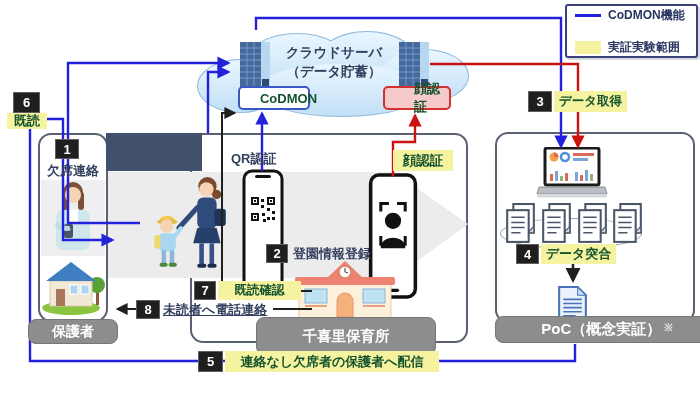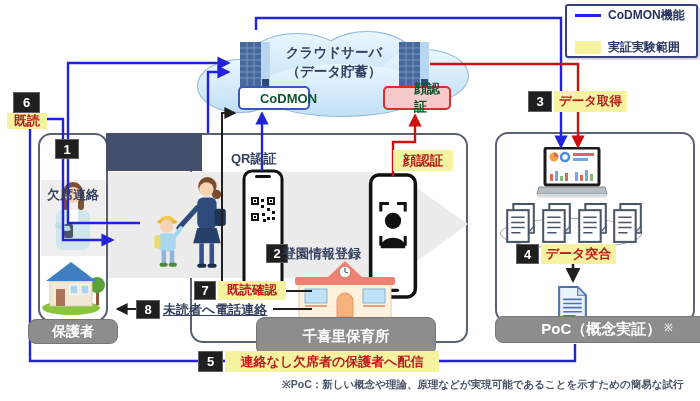--- a/index.html
+++ b/index.html
@@ -2,21 +2,21 @@
 <html><head>
 <meta charset="utf-8">
 <style>
   html,body{margin:0;padding:0;background:#fff;}
   #stage{position:relative;width:700px;height:401px;background:#fff;overflow:hidden;
          font-family:"Liberation Sans",sans-serif;}
   .abs{position:absolute;box-sizing:border-box;}
   .numbox{background:#1f1f1f;color:#fff;font-weight:bold;font-size:13px;
           display:flex;align-items:center;justify-content:center;
           border:1px solid #5f5f5f;z-index:40;}
-  .ylabel{background:#f5f2a0;color:#b91c1c;font-weight:bold;font-size:13px;
+  .ylabel{background:#f5f2a0;color:#14532d;font-weight:bold;font-size:13px;
           display:flex;align-items:center;justify-content:center;white-space:nowrap;z-index:40;}
   .navy{color:#333f5e;font-weight:bold;white-space:nowrap;z-index:40;font-size:13px;}
   .pill{background:#8d8d8d;color:#fff;font-weight:bold;border:1px solid #767676;
         display:flex;align-items:center;justify-content:center;border-radius:8px;z-index:40;}
   .wbox{background:#fff;border:2px solid #5a6172;border-radius:13px;z-index:5;}
   .chip{display:flex;align-items:center;justify-content:center;font-weight:bold;
         font-size:13px;border-radius:5px;z-index:40;color:#14532d;padding-left:29px;}
   .chip-codmon{background:#fff;border:2px solid #3a57c4;}
   .chip-face{background:#f6caca;border:2px solid #d33030;}
   #legend{background:#fff;border:2px solid #39417a;border-radius:3px;z-index:50;
@@ -143,21 +143,21 @@
   <div class="abs chip chip-codmon" style="left:238px;top:86px;width:72px;height:24px;">CoDMON</div>
   <div class="abs chip chip-face" style="left:383px;top:86px;width:68px;height:24px;">顔認証</div>
 
   <div class="abs numbox" style="left:528px;top:91px;width:24px;height:21px;">3</div>
   <div class="abs ylabel" style="left:554px;top:91px;width:73px;height:21px;font-size:12.5px;">データ取得</div>
 
   <div class="abs numbox" style="left:13px;top:92px;width:27px;height:21px;">6</div>
   <div class="abs ylabel" style="left:7px;top:113px;width:40px;height:16px;">既読</div>
 
   <div class="abs numbox" style="left:55px;top:139px;width:24px;height:20px;">1</div>
-  <div class="abs navy" style="left:40px;top:162px;width:66px;text-align:center;margin-top:24px;">欠席連絡</div>
+  <div class="abs navy" style="left:40px;top:162px;width:66px;text-align:center;">欠席連絡</div>
 
   <svg class="abs icon" style="left:47px;top:180px;" width="52" height="76" viewBox="0 0 52 76">
     <circle cx="26" cy="12" r="10" fill="#7b5138"></circle>
     <rect x="15" y="12" width="6" height="18" rx="3" fill="#7b5138"></rect>
     <rect x="31" y="12" width="6" height="18" rx="3" fill="#7b5138"></rect>
     <circle cx="26" cy="15" r="8" fill="#f7d3b5"></circle>
     <rect x="9" y="30" width="34" height="40" rx="7" fill="#cfe6ec"></rect>
     <rect x="21" y="30" width="10" height="14" fill="#fff"></rect>
     <rect x="17" y="44" width="9" height="14" rx="2" fill="#4a5568"></rect>
     <path d="M9,44 q8,6 14,4" stroke="#b9dce4" stroke-width="5" fill="none"></path>
@@ -237,39 +237,39 @@
         <path d="M28,30 h8 v8"></path>
         <path d="M12,62 v8 h8"></path>
         <path d="M36,62 v8 h-8"></path>
     </g>
     <circle cx="24" cy="47" r="8" fill="#111"></circle>
     <path d="M12,72 c2,-11 22,-11 24,0 l0,2 h-24 z" fill="#111"></path>
     <rect x="18" y="114" width="12" height="3" rx="1.5" fill="#111"></rect>
   </svg>
 
   <div class="abs numbox" style="left:266px;top:244px;width:22px;height:19px;">2</div>
-  <div class="abs navy" style="left:283px;top:245px;">登園情報登録</div>
+  <div class="abs navy" style="left:293px;top:245px;">登園情報登録</div>
 
   <svg class="abs icon" style="left:294px;top:257px;" width="102" height="66" viewBox="0 0 100 66">
     <rect x="4" y="26" width="92" height="36" fill="#fdf1dc" stroke="#e8c9a0"></rect>
     <rect x="0" y="20" width="100" height="8" rx="2" fill="#ee8272"></rect>
     <polygon points="32,21 50,4 68,21" fill="#ee8272"></polygon>
     <circle cx="50" cy="15" r="6" fill="#fff" stroke="#d8856f" stroke-width="1.5"></circle>
     <path d="M50,15 L50,11 M50,15 L53,16" stroke="#555" stroke-width="1.2"></path>
     <path d="M42,60 v-16 a8,8 0 0 1 16,0 v16 z" fill="#f5b27c" stroke="#e8956a"></path>
     <g fill="#bfe2f5" stroke="#8ab4d4">
       <rect x="10" y="32" width="22" height="14"></rect>
         <rect x="68" y="32" width="22" height="14"></rect>
     </g>
     <path d="M10,49h22M68,49h22" stroke="#e8a082" stroke-width="2"></path>
   </svg>
   <div class="abs pill" style="left:256px;top:317px;width:180px;height:38px;font-size:14.5px;">千喜里保育所</div>
 
   <div class="abs numbox" style="left:194px;top:281px;width:22px;height:19px;">7</div>
-  <div class="abs ylabel" style="left:218px;top:281px;width:68px;height:19px;font-size:12.5px;">既読確認</div>
+  <div class="abs ylabel" style="left:218px;top:281px;width:83px;height:19px;font-size:12.5px;">既読確認</div>
   <div class="abs numbox" style="left:136px;top:300px;width:24px;height:19px;">8</div>
   <div class="abs navy" style="left:163px;top:301px;text-decoration:underline;">未読者へ電話連絡</div>
 
   <svg class="abs icon" style="left:536px;top:147px;" width="72" height="52" viewBox="0 0 70 52">
     <rect x="8" y="1" width="54" height="37" rx="2" fill="#fff" stroke="#1a1a1a" stroke-width="3"></rect>
     <circle cx="17" cy="10" r="4.5" fill="#f2a444"></circle>
     <path d="M17,10 L17,5.5 A4.5,4.5 0 0 1 21.5,10 z" fill="#d96a5a"></path>
     <circle cx="28" cy="10" r="4" fill="none" stroke="#4a90d9" stroke-width="2.5"></circle>
     <rect x="36" y="6" width="21" height="3" fill="#d96a5a"></rect>
     <rect x="36" y="11" width="15" height="3" fill="#7aa7d8"></rect>
@@ -331,15 +331,14 @@
   </svg>
 
   <div class="abs pill" style="left:495px;top:316px;width:224px;height:27px;font-size:15px;">
     <span>PoC（概念実証）</span>
     <span style="font-size:10px;color:#e6e6e6;margin-left:3px;align-self:flex-start;padding-top:3px;">※</span>
   </div>
 
   <div class="abs numbox" style="left:198px;top:351px;width:25px;height:21px;">5</div>
   <div class="abs ylabel" style="left:225px;top:351px;width:214px;height:21px;font-size:13px;">連絡なし欠席者の保護者へ配信</div>
 
-  <div id="footnote" class="abs" style="left:282px;top:377px;">※PoC：新しい概念や理論、原理などが実現可能であることを示すための簡易な試行</div>
 
 </div>
 
 </body></html>

